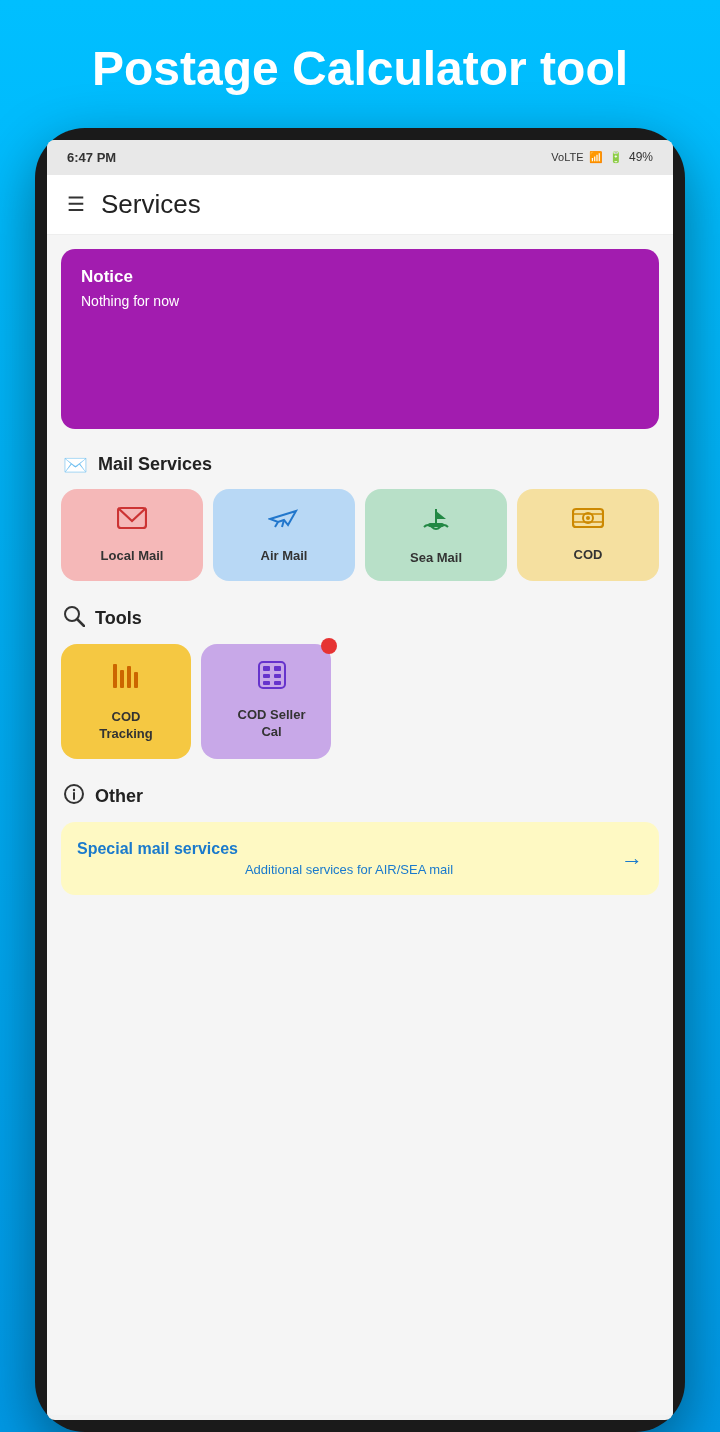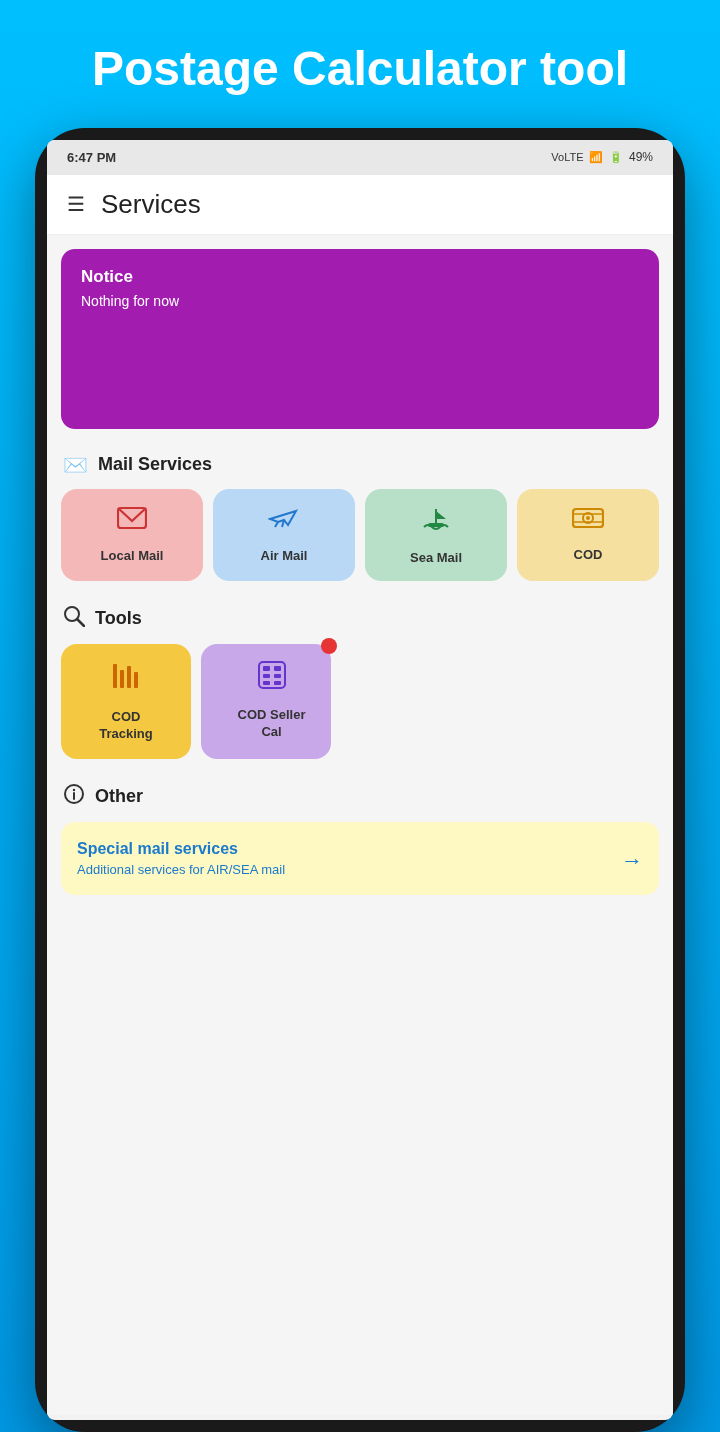--- a/index.html
+++ b/index.html
@@ -218,20 +218,21 @@
     .other-card-title {
       color: #1a7acc;
       font-size: 16px;
       font-weight: 600;
       margin-bottom: 4px;
     }
 
     .other-card-subtitle {
       color: #1a7acc;
       font-size: 13px;
+      text-align: center;
     }
 
     .arrow-icon {
       color: #1a7acc;
       font-size: 22px;
       font-weight: bold;
     }
   </style>
 </head>
 <body>

